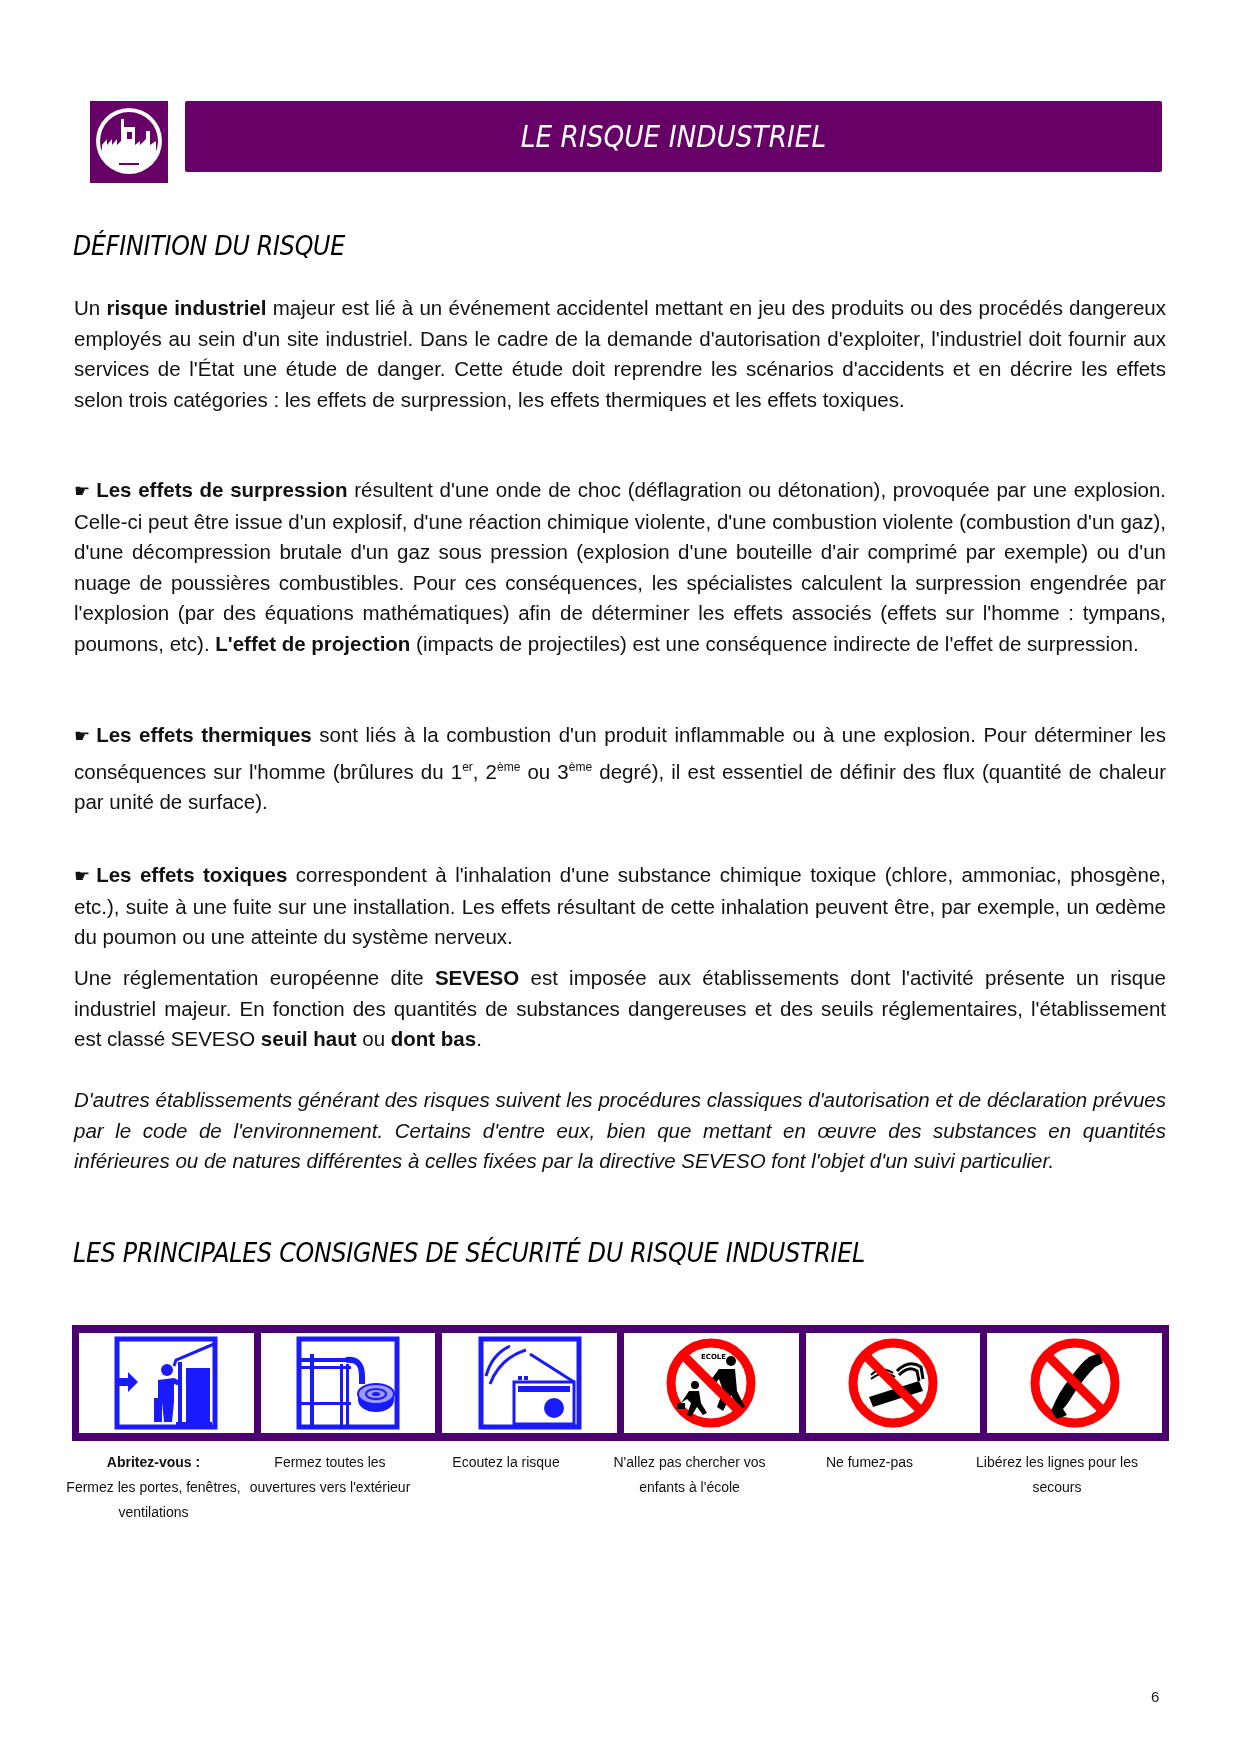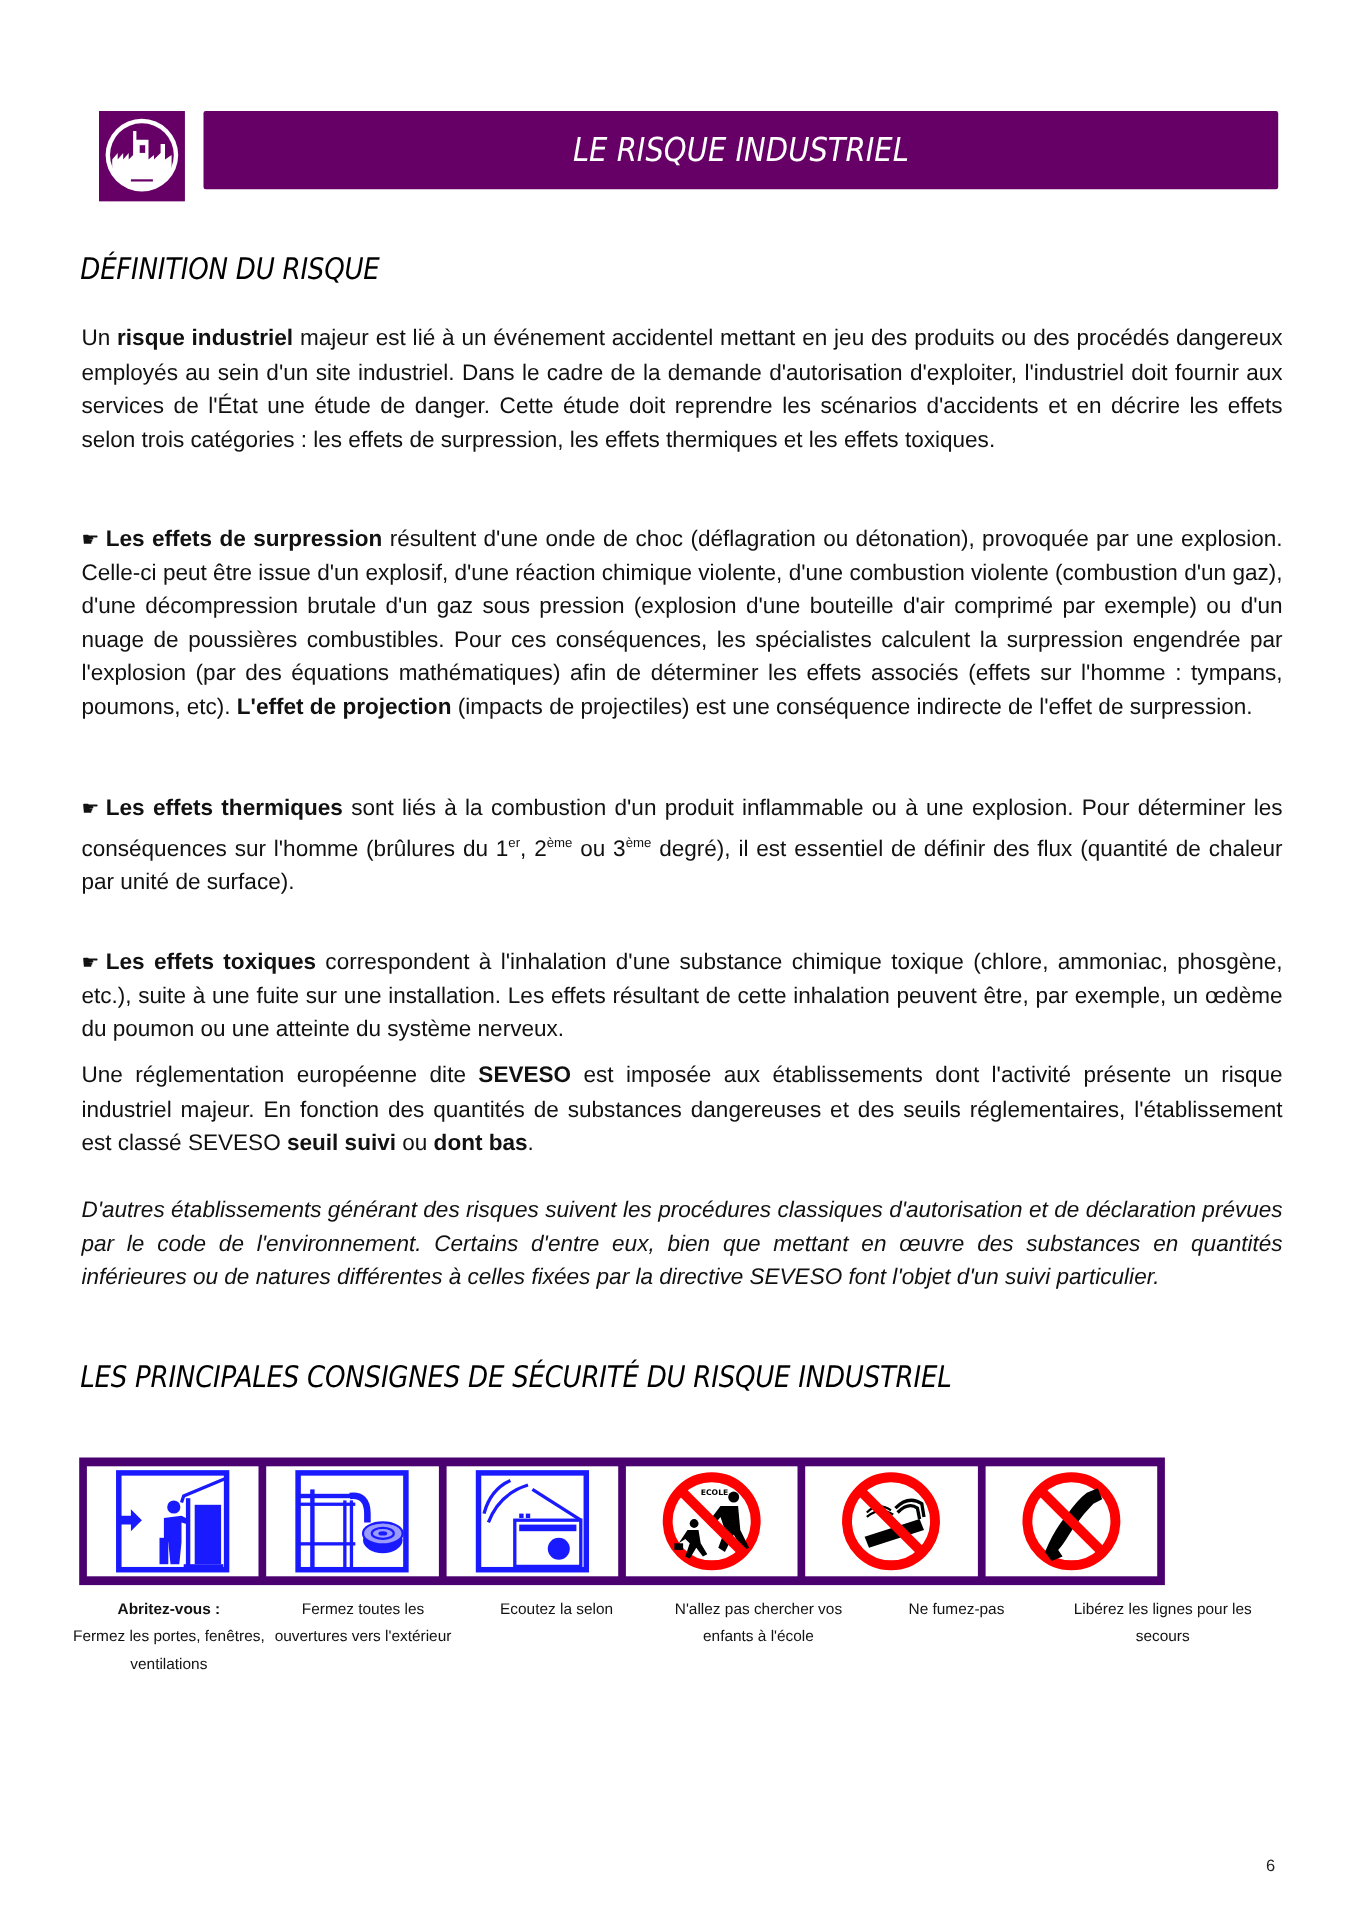--- a/index.html
+++ b/index.html
@@ -26,21 +26,21 @@
   .para b { font-weight:bold; }
   .bullet { font-size:18px; margin-right:6px; }
 
   .p1 { top:293px; }
   .p2 { top:475px; }
   .p3 { top:720px; }
   .p4 { top:860px; }
   .p5 { top:963px; }
   .p6 { top:1085px; }
 
-  .frame { position:absolute; left:72px; top:1325px; width:987px; height:116px;
+  .frame { position:absolute; left:72px; top:1325px; width:1097px; height:116px;
            background:#4b0070; box-sizing:border-box; padding:8px 7px 8px 7px;
            display:flex; gap:7px; }
   .cell { background:#fff; flex:1 1 0; display:flex; align-items:center; justify-content:center; }
   .cell svg { display:block; }
 
   .captions { position:absolute; left:66px; top:1450px; width:1100px; display:flex; }
   .cap { text-align:center; font-size:14px; line-height:25px; color:#111; }
   .cap b { font-weight:bold; display:block; }
 
   .pagenum { position:absolute; left:1151px; top:1688px; font-size:15px; color:#222; }
@@ -74,21 +74,21 @@
 
 <p class="para p3" style="margin:0;">
   <span class="bullet">☛</span><b>Les effets thermiques</b><span> sont liés à la combustion d'un produit inflammable ou à une explosion. Pour déterminer les conséquences sur l'homme (brûlures du 1</span><sup style="font-size:12px;">er</sup><span>, 2</span><sup style="font-size:12px;">ème</sup><span> ou 3</span><sup style="font-size:12px;">ème</sup><span> degré), il est essentiel de définir des flux (quantité de chaleur par unité de surface).</span>
 </p>
 
 <p class="para p4" style="margin:0;">
   <span class="bullet">☛</span><b>Les effets toxiques</b><span> correspondent à l'inhalation d'une substance chimique toxique (chlore, ammoniac, phosgène, etc.), suite à une fuite sur une installation. Les effets résultant de cette inhalation peuvent être, par exemple, un œdème du poumon ou une atteinte du système nerveux.</span>
 </p>
 
 <p class="para p5" style="margin:0;">
-  <span>Une réglementation européenne dite </span><b>SEVESO</b><span> est imposée aux établissements dont l'activité présente un risque industriel majeur. En fonction des quantités de substances dangereuses et des seuils réglementaires, l'établissement est classé SEVESO </span><b>seuil suivi</b><span> ou </span><b>dont bas</b><span>.</span>
+  <span>Une réglementation européenne dite </span><b>SEVESO</b><span> est imposée aux établissements dont l'activité présente un risque industriel majeur. En fonction des quantités de substances dangereuses et des seuils réglementaires, l'établissement est classé SEVESO </span><b>seuil haut</b><span> ou </span><b>dont bas</b><span>.</span>
 </p>
 
 <p class="para p6" style="margin:0;font-style:italic;">D'autres établissements générant des risques suivent les procédures classiques d'autorisation et de déclaration prévues par le code de l'environnement. Certains d'entre eux, bien que mettant en œuvre des substances en quantités inférieures ou de natures différentes à celles fixées par la directive SEVESO font l'objet d'un suivi particulier.</p>
 
 <div class="heading h2">LES PRINCIPALES CONSIGNES DE SÉCURITÉ DU RISQUE INDUSTRIEL</div>
 
 <div class="frame">
 
   <div class="cell">
     <svg width="104" height="94" viewBox="0 0 104 94">
@@ -171,21 +171,21 @@
 
 <div class="captions">
   <div class="cap" style="width:175px;">
     <b>Abritez-vous :</b>
     <span>Fermez les portes, fenêtres, ventilations</span>
   </div>
   <div class="cap" style="width:170px; padding:0 4px;">
     <span>Fermez toutes les ouvertures vers l'extérieur</span>
   </div>
   <div class="cap" style="width:150px; padding:0 12px;">
-    <span>Ecoutez la selon</span>
+    <span>Ecoutez la risque</span>
   </div>
   <div class="cap" style="width:185px; padding-left:4px;">
     <span>N'allez pas chercher vos enfants à l'école</span>
   </div>
   <div class="cap" style="width:175px;">
     <span>Ne fumez-pas</span>
   </div>
   <div class="cap" style="width:180px; padding:0 10px;">
     <span>Libérez les lignes pour les secours</span>
   </div>

